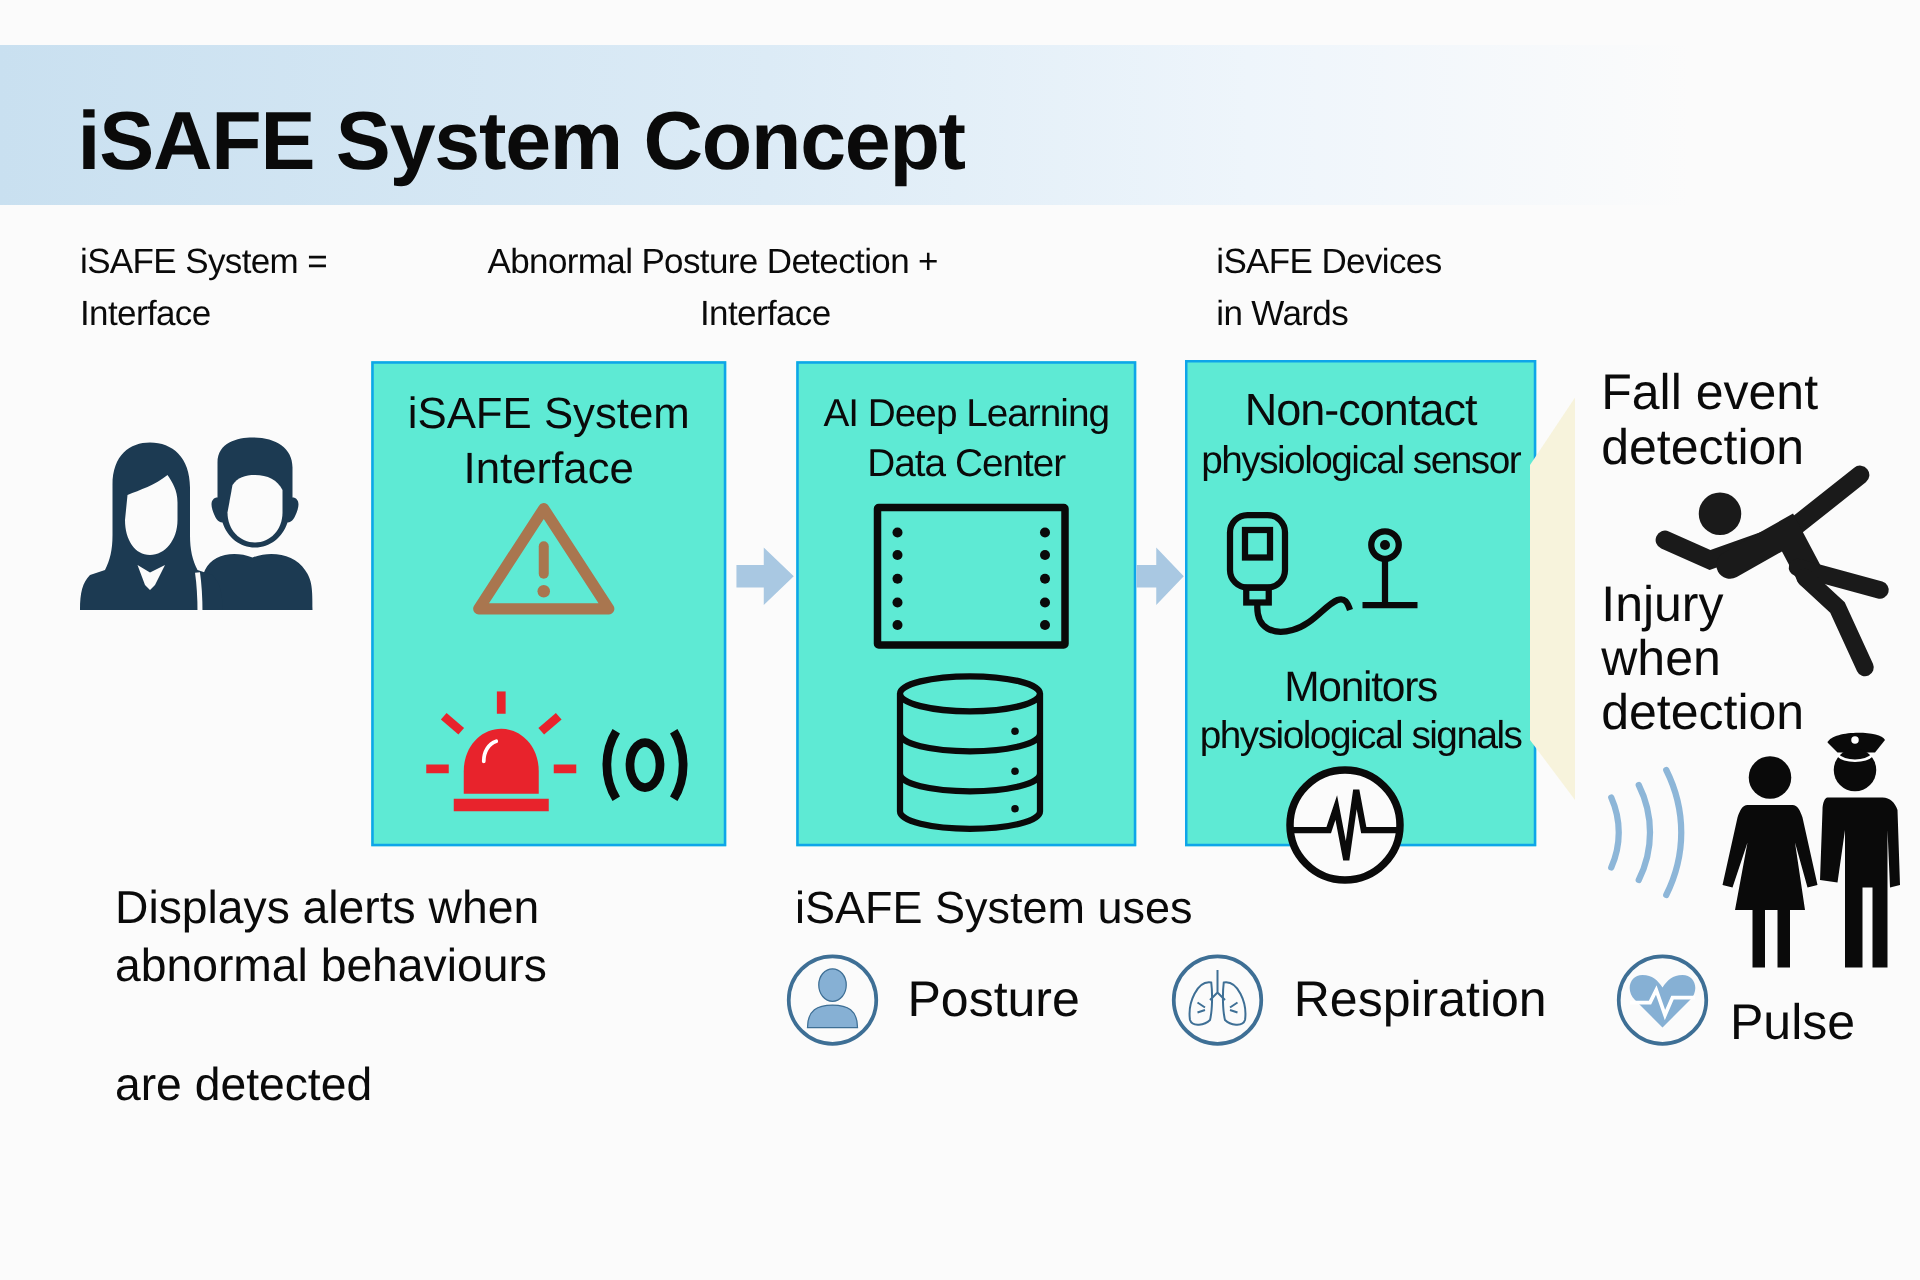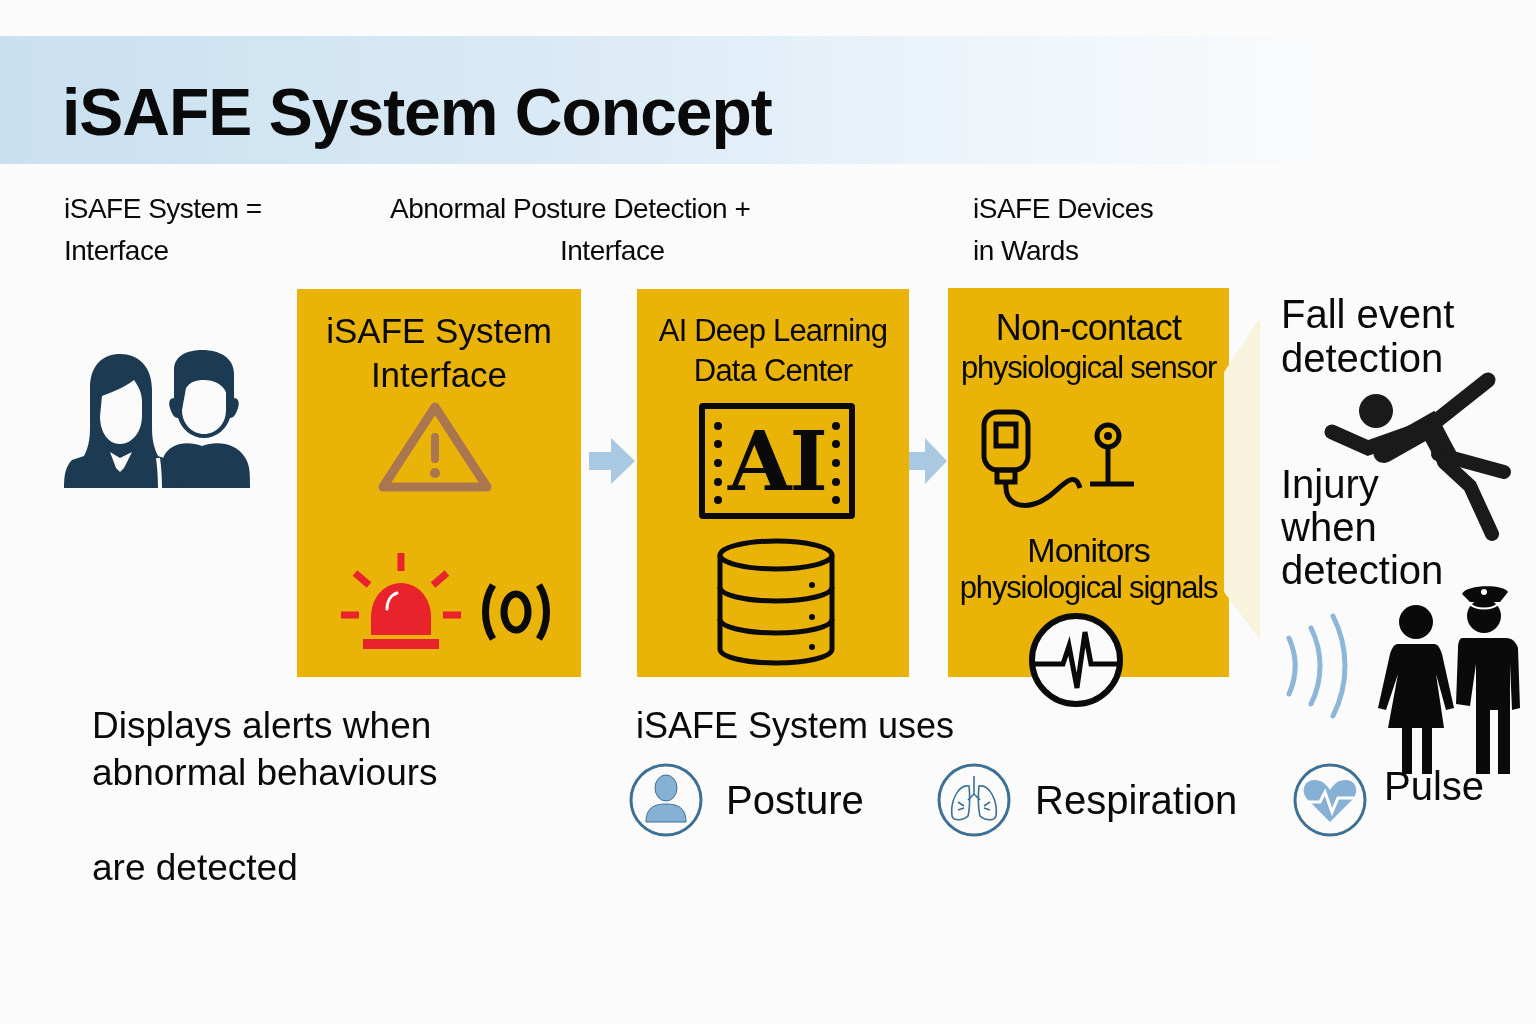--- a/index.html
+++ b/index.html
@@ -1,21 +1,21 @@
 <!DOCTYPE html>
 <html><head>
 <meta charset="utf-8">
 <style>
   html,body{margin:0;padding:0;}
   body{width:1536px;height:1024px;background:#fbfbfb;position:relative;overflow:hidden;font-family:"Liberation Sans","DejaVu Sans",sans-serif;color:#0a0a0a;}
   .abs{position:absolute;}
   .banner{left:0;top:36px;width:1536px;height:128px;background:linear-gradient(90deg,#c9e0f0 0%,#dcebf6 40%,#eef5fb 65%,#fbfbfb 88%);}
   .title{left:62px;top:72px;font-size:66px;font-weight:bold;letter-spacing:-1px;line-height:80px;}
   .eq{font-size:28px;line-height:42px;letter-spacing:-0.5px;white-space:nowrap;}
-  .box{border:2px solid #eab308;background:#eab308;box-sizing:border-box;}
+  .box{border:2px solid #0ea5e9;background:#5eead4;box-sizing:border-box;}
   .boxtxt{text-align:center;width:100%;left:0;}
   .t36{font-size:35px;line-height:44px;}
   .t32{font-size:31px;line-height:40px;letter-spacing:-0.8px;}
   .bigtxt{font-size:37px;line-height:47px;}
   .uses{font-size:36px;}
   .lbl{font-size:40px;line-height:44px;}
   svg{display:block;}
 </style>
 </head>
 <body>
@@ -104,21 +104,20 @@
       </svg>
     <svg class="abs" style="right:8px;top:12px;" width="10" height="84" viewBox="0 0 10 84">
         <g fill="#0a0a0a">
           <circle cx="5" cy="5" r="4"></circle>
           <circle cx="5" cy="23" r="4"></circle>
           <circle cx="5" cy="42" r="4"></circle>
           <circle cx="5" cy="61" r="4"></circle>
           <circle cx="5" cy="79" r="4"></circle>
         </g>
       </svg>
-    <div class="abs" style="left:0;width:100%;top:4px;text-align:center;font-family:'DejaVu Serif',serif;font-weight:bold;font-size:82px;line-height:96px;letter-spacing:-2px;">AI</div>
   </div>
   <div class="abs" style="left:76px;top:246px;">
     <svg width="122" height="130" viewBox="0 0 122 130">
       <g fill="none" stroke="#0a0a0a" stroke-width="5">
         <ellipse cx="61" cy="18" rx="56" ry="14"></ellipse>
         <path d="M5 18 L5 112 C5 120 30 126 61 126 C92 126 117 120 117 112 L117 18"></path>
         <path d="M5 50 C5 58 30 64 61 64 C92 64 117 58 117 50"></path>
         <path d="M5 82 C5 90 30 96 61 96 C92 96 117 90 117 82"></path>
       </g>
       <g fill="#0a0a0a">
@@ -241,13 +240,13 @@
 </div>
 <div class="abs lbl" style="left:1035px;top:778px;">Respiration</div>
 
 <div class="abs" style="left:1292px;top:762px;">
   <svg width="76" height="76" viewBox="0 0 76 76">
     <circle cx="38" cy="38" r="35" fill="#fbfbfb" stroke="#3e6f95" stroke-width="3"></circle>
     <path d="M38 60 L16 38 C8 30 12 18 22 18 C30 18 34 22 38 28 C42 22 46 18 54 18 C64 18 68 30 60 38 Z" fill="#86b0d4"></path>
     <path d="M12 40 L28 40 L33 30 L40 50 L46 36 L64 36" fill="none" stroke="#fff" stroke-width="3"></path>
   </svg>
 </div>
-<div class="abs lbl" style="left:1384px;top:764px;">Pulse</div>
+<div class="abs lbl" style="left:1384px;top:796px;">Pulse</div>
 
 </body></html>

